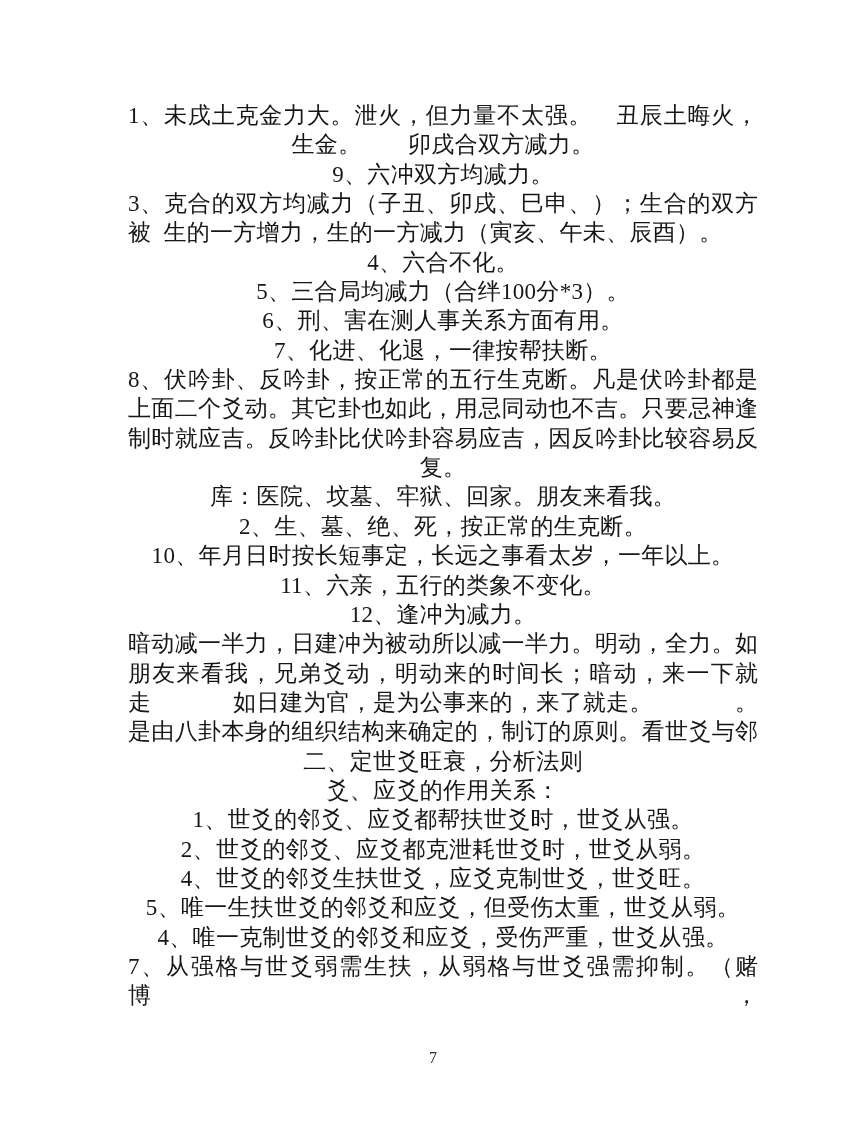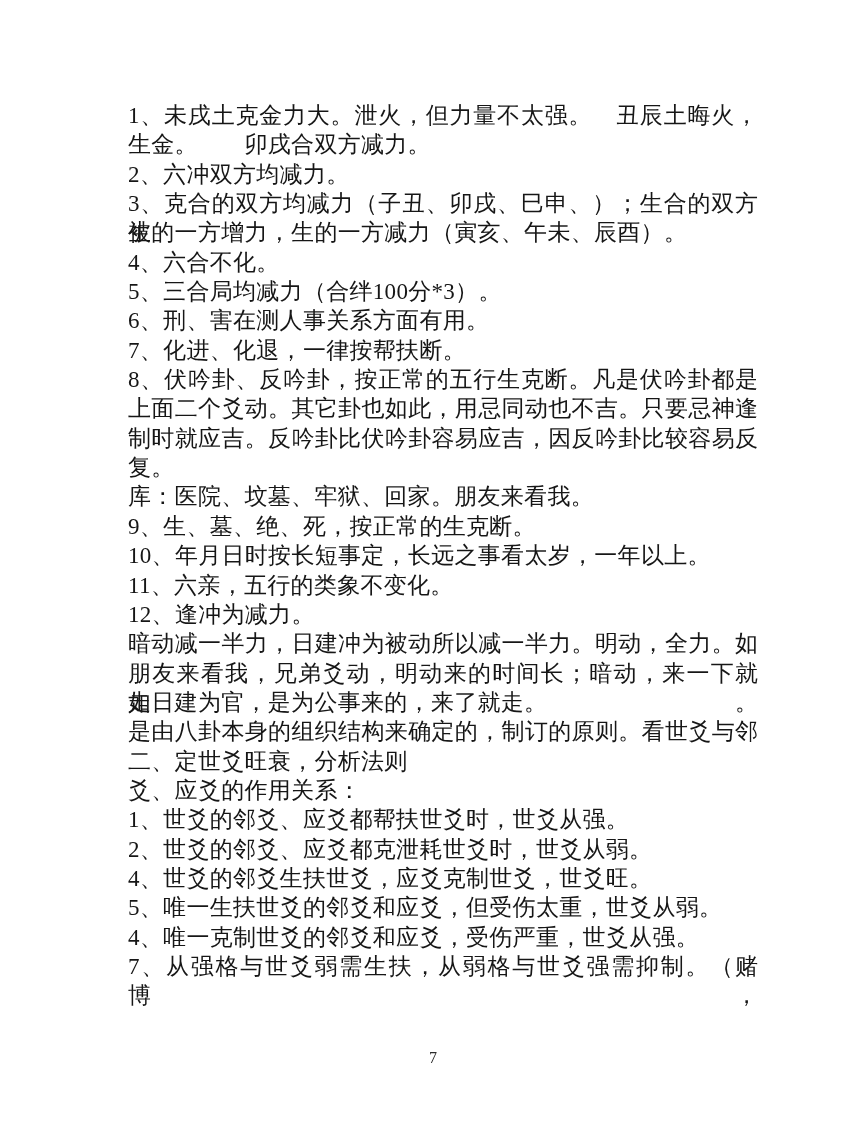--- a/index.html
+++ b/index.html
@@ -21,20 +21,21 @@
     left: 128px;
     top: 101px;
     width: 630px;
   }
   .line {
     height: 29.35px;
     line-height: 29.35px;
     font-size: 23px;
     white-space: pre-wrap;
     letter-spacing: 0.3px;
+    text-align: center;
   }
   .j {
     text-align: justify;
     text-align-last: justify;
     text-justify: inter-character;
     letter-spacing: 0;
   }
   .footer {
     position: absolute;
     top: 1048px;
@@ -46,33 +47,33 @@
     color: #2b2b2b;
   }
 </style>
 </head>
 <body>
 
 <div class="page">
   <div class="content">
     <div class="line j">1、未戌土克金力大。泄火，但力量不太强。　丑辰土晦火，</div>
     <div class="line">生金。　　卯戌合双方减力。</div>
-    <div class="line">2、六冲双方均减力。</div>
+    <div class="line">9、六冲双方均减力。</div>
     <div class="line j">3、克合的双方均减力（子丑、卯戌、巳申、）；生合的双方被</div>
     <div class="line">生的一方增力，生的一方减力（寅亥、午未、辰酉）。</div>
     <div class="line">4、六合不化。</div>
     <div class="line">5、三合局均减力（合绊100分*3）。</div>
     <div class="line">6、刑、害在测人事关系方面有用。</div>
     <div class="line">7、化进、化退，一律按帮扶断。</div>
     <div class="line j">8、伏吟卦、反吟卦，按正常的五行生克断。凡是伏吟卦都是</div>
     <div class="line j">上面二个爻动。其它卦也如此，用忌同动也不吉。只要忌神逢</div>
     <div class="line j">制时就应吉。反吟卦比伏吟卦容易应吉，因反吟卦比较容易反</div>
     <div class="line">复。</div>
     <div class="line">库：医院、坟墓、牢狱、回家。朋友来看我。</div>
-    <div class="line">9、生、墓、绝、死，按正常的生克断。</div>
+    <div class="line">2、生、墓、绝、死，按正常的生克断。</div>
     <div class="line">10、年月日时按长短事定，长远之事看太岁，一年以上。</div>
     <div class="line">11、六亲，五行的类象不变化。</div>
     <div class="line">12、逢冲为减力。</div>
     <div class="line j">暗动减一半力，日建冲为被动所以减一半力。明动，全力。如</div>
     <div class="line j">朋友来看我，兄弟爻动，明动来的时间长；暗动，来一下就走。</div>
     <div class="line">如日建为官，是为公事来的，来了就走。</div>
     <div class="line j">是由八卦本身的组织结构来确定的，制订的原则。看世爻与邻</div>
     <div class="line">二、定世爻旺衰，分析法则</div>
     <div class="line">爻、应爻的作用关系：</div>
     <div class="line">1、世爻的邻爻、应爻都帮扶世爻时，世爻从强。</div>

